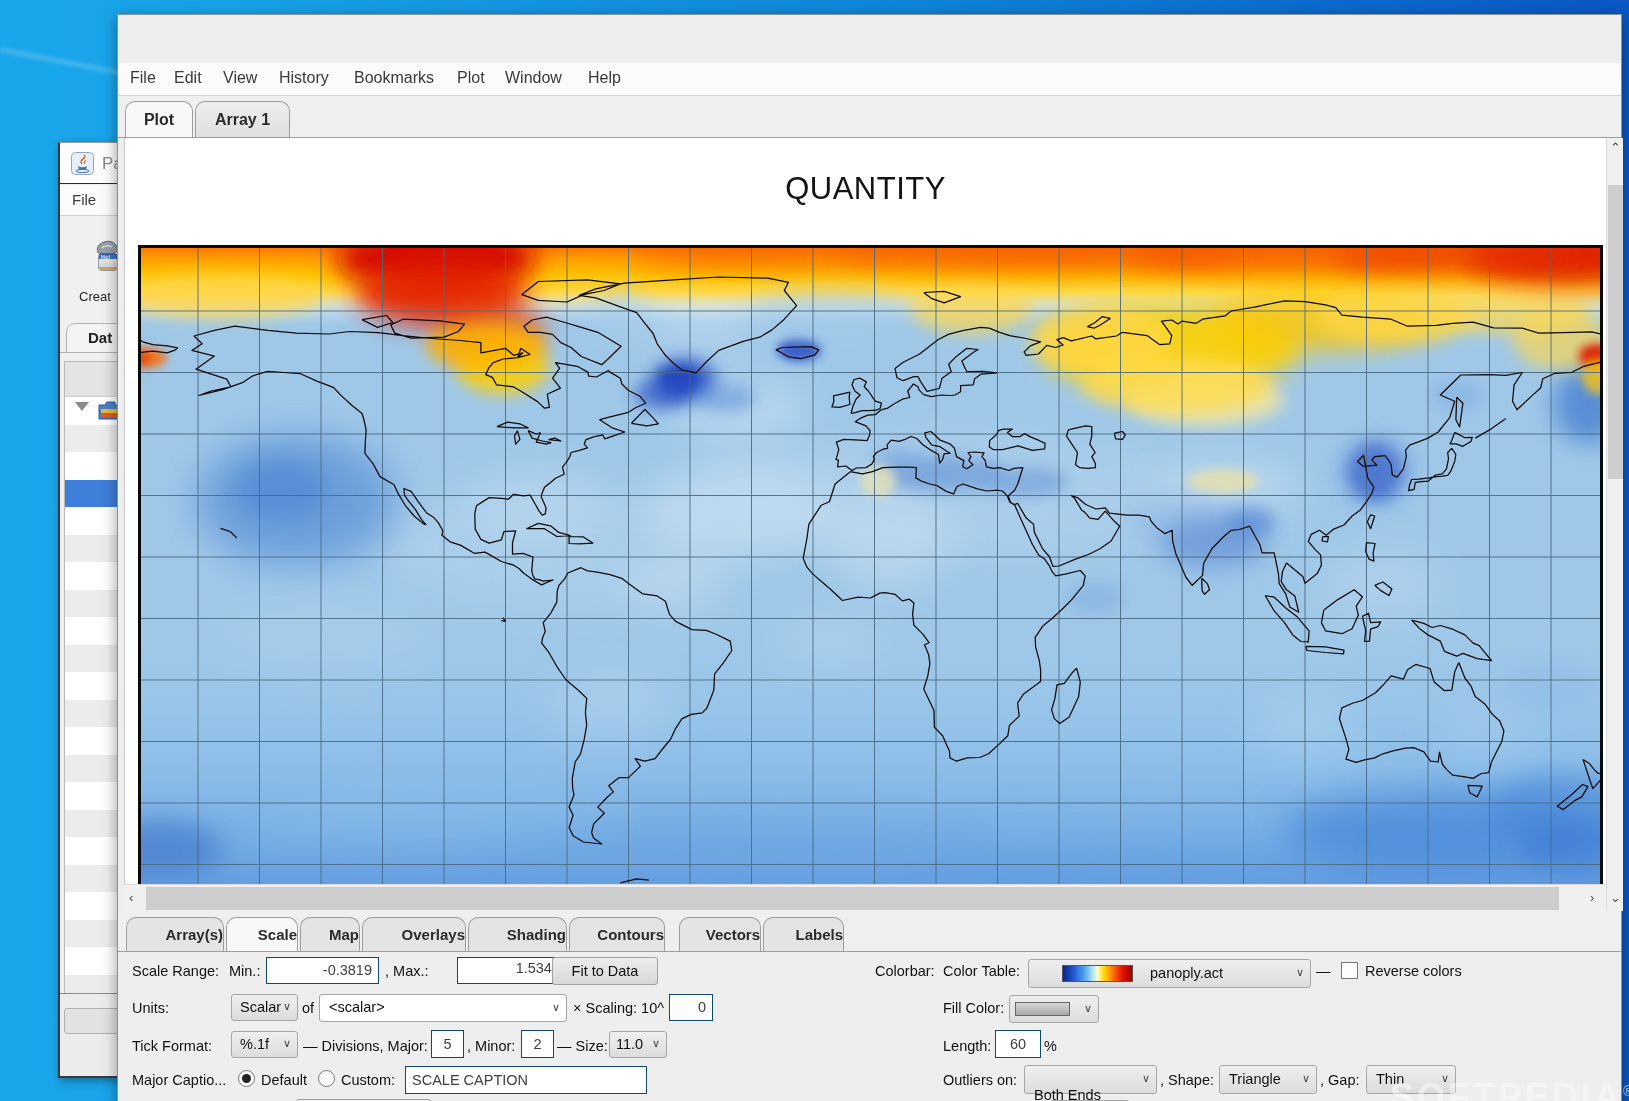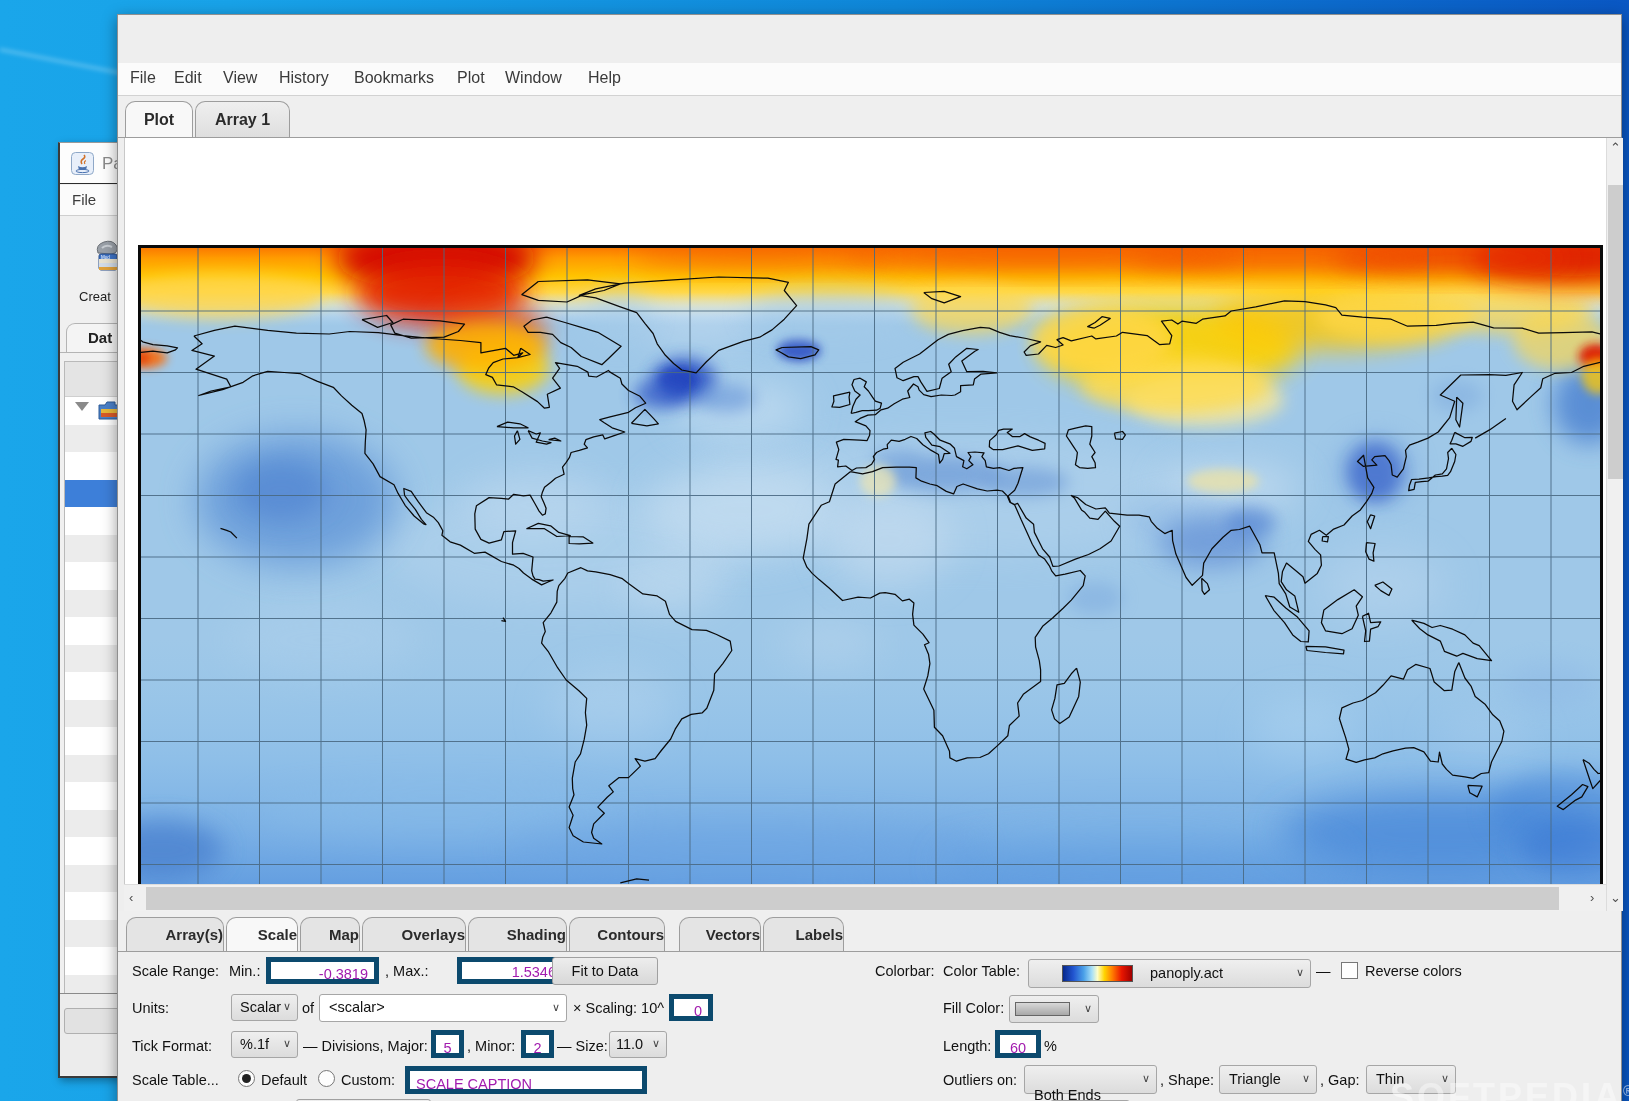--- a/index.html
+++ b/index.html
@@ -41,21 +41,21 @@
 .vscroll .thumb { position:absolute; left:1px; top:47px; width:15px; height:294px; background:#cdcdcd; }
 .hscroll { position:absolute; left:6px; top:869px; width:1482px; height:27px; background:#f0f0f0; border-top:1px solid #dcdcdc; }
 .hscroll .thumb { position:absolute; left:22px; top:2px; width:1413px; height:23px; background:#cdcdcd; }
 .sarr { position:absolute; color:#505050; font-size:13px; }
 
 #win1 .btabs { position:absolute; left:0; top:896px; width:100%; height:41px; background:#efefef; }
 .tab2 { position:absolute; top:6px; height:35px; background:#e4e4e4; border:1px solid #9d9d9d; border-bottom:none; border-radius:10px 10px 0 0; font-size:15px; font-weight:bold; color:#2b2b2b; text-align:right; }
 #win1 .btabline { position:absolute; left:0; top:936px; width:100%; height:1px; background:#9d9d9d; }
 #win1 .controls { position:absolute; left:0; top:937px; width:100%; height:163px; background:#eeeeee; font-size:14.5px; color:#111; }
 .lab { position:absolute; white-space:nowrap; }
-.tfield { position:absolute; background:#fff; border:5px solid #0c4a6e; font-size:14.5px; color:#a21caf; }
+.tfield { position:absolute; background:#fff; border:1px solid #0c4a6e; font-size:14.5px; color:#404040; }
 .combo { position:absolute; background:linear-gradient(#efefef,#dcdcdc); border:1px solid #a6a6a6; border-radius:3px; font-size:14.5px; color:#111; }
 .combo .cv { position:absolute; right:6px; top:3px; color:#444; font-size:11px; }
 .btn { position:absolute; background:linear-gradient(#ededed,#d8d8d8); border:1px solid #a0a0a0; border-radius:3px; font-size:14.5px; color:#111; text-align:center; }
 .radio { position:absolute; width:17px; height:17px; border:1px solid #777; border-radius:50%; background:#fdfdfd; }
 .radio.sel::after { content:""; position:absolute; left:3px; top:3px; width:9px; height:9px; border-radius:50%; background:#222; }
 .chk { position:absolute; width:17px; height:17px; border:1px solid #777; background:#fdfdfd; }
 .wmark { position:absolute; left:1390px; top:1076px; font-size:36px; font-weight:bold; color:rgba(255,255,255,0.5); letter-spacing:3px; }
 </style>
 </head>
 <body>
@@ -137,20 +137,21 @@
       <span style="left:339px">Plot</span>
       <span style="left:387px">Window</span>
       <span style="left:470px">Help</span>
   </div>
   <div class="tabstrip">
     <div class="tab1" style="left:7px;width:68px;background:#f8f8f8;line-height:36px;">Plot</div>
     <div class="tab1" style="left:77px;width:95px;background:linear-gradient(#efefef,#dedede);line-height:36px;">Array 1</div>
   </div>
   <div class="contentline"></div>
   <div class="content">
+    <div class="ptitle">QUANTITY</div>
     <div id="mapbox">
         <svg width="1459" height="638" viewBox="0 0 1459 638" style="position:absolute;left:0;top:0" xmlns="http://www.w3.org/2000/svg">
           <defs>
 <linearGradient id="warm" x1="0" y1="0" x2="0" y2="1">
  <stop offset="0" stop-color="#fb7a00"></stop>
  <stop offset="0.13" stop-color="#ff9c00"></stop>
  <stop offset="0.36" stop-color="#ffc300"></stop>
  <stop offset="0.57" stop-color="#ffd84a"></stop>
  <stop offset="0.74" stop-color="#f6ecb8" stop-opacity="0.6"></stop>
  <stop offset="0.89" stop-color="#e6f1f8" stop-opacity="0.2"></stop>
@@ -334,21 +335,21 @@
       </div>
 <div class="lab" style="left:185px;top:86px;">— Divisions, Major:</div>
 <div class="tfield" style="left:313px;top:78px;width:33px;height:28px;text-align:center;padding:5px 2px 0 2px;">5</div>
 <div class="lab" style="left:349px;top:86px;">, Minor:</div>
 <div class="tfield" style="left:403px;top:78px;width:33px;height:28px;text-align:center;padding:5px 2px 0 2px;">2</div>
 <div class="lab" style="left:439px;top:86px;">— Size:</div>
 <div class="combo" style="left:491px;top:79px;width:58px;height:27px;">
         <span style="position:absolute;left:6px;top:4px;">11.0</span>
         <span class="cv" style="top:5px;">∨</span>
       </div>
-<div class="lab" style="left:14px;top:120px;">Scale Table...</div>
+<div class="lab" style="left:14px;top:120px;">Major Captio...</div>
 <div class="radio sel" style="left:120px;top:118px;"></div>
 <div class="lab" style="left:143px;top:120px;">Default</div>
 <div class="radio" style="left:200px;top:118px;"></div>
 <div class="lab" style="left:223px;top:120px;">Custom:</div>
 <div class="tfield" style="left:287px;top:114px;width:242px;height:28px;text-align:left;padding:5px 6px 0 6px;">SCALE CAPTION</div>
 <div class="btn" style="left:178px;top:147px;width:135px;height:16px;"></div>
 <div class="combo" style="left:932px;top:148px;width:80px;height:15px;"></div>
 <div class="lab" style="left:757px;top:11px;">Colorbar:</div>
 <div class="lab" style="left:825px;top:11px;">Color Table:</div>
 <div class="combo" style="left:910px;top:7px;width:283px;height:29px;">

